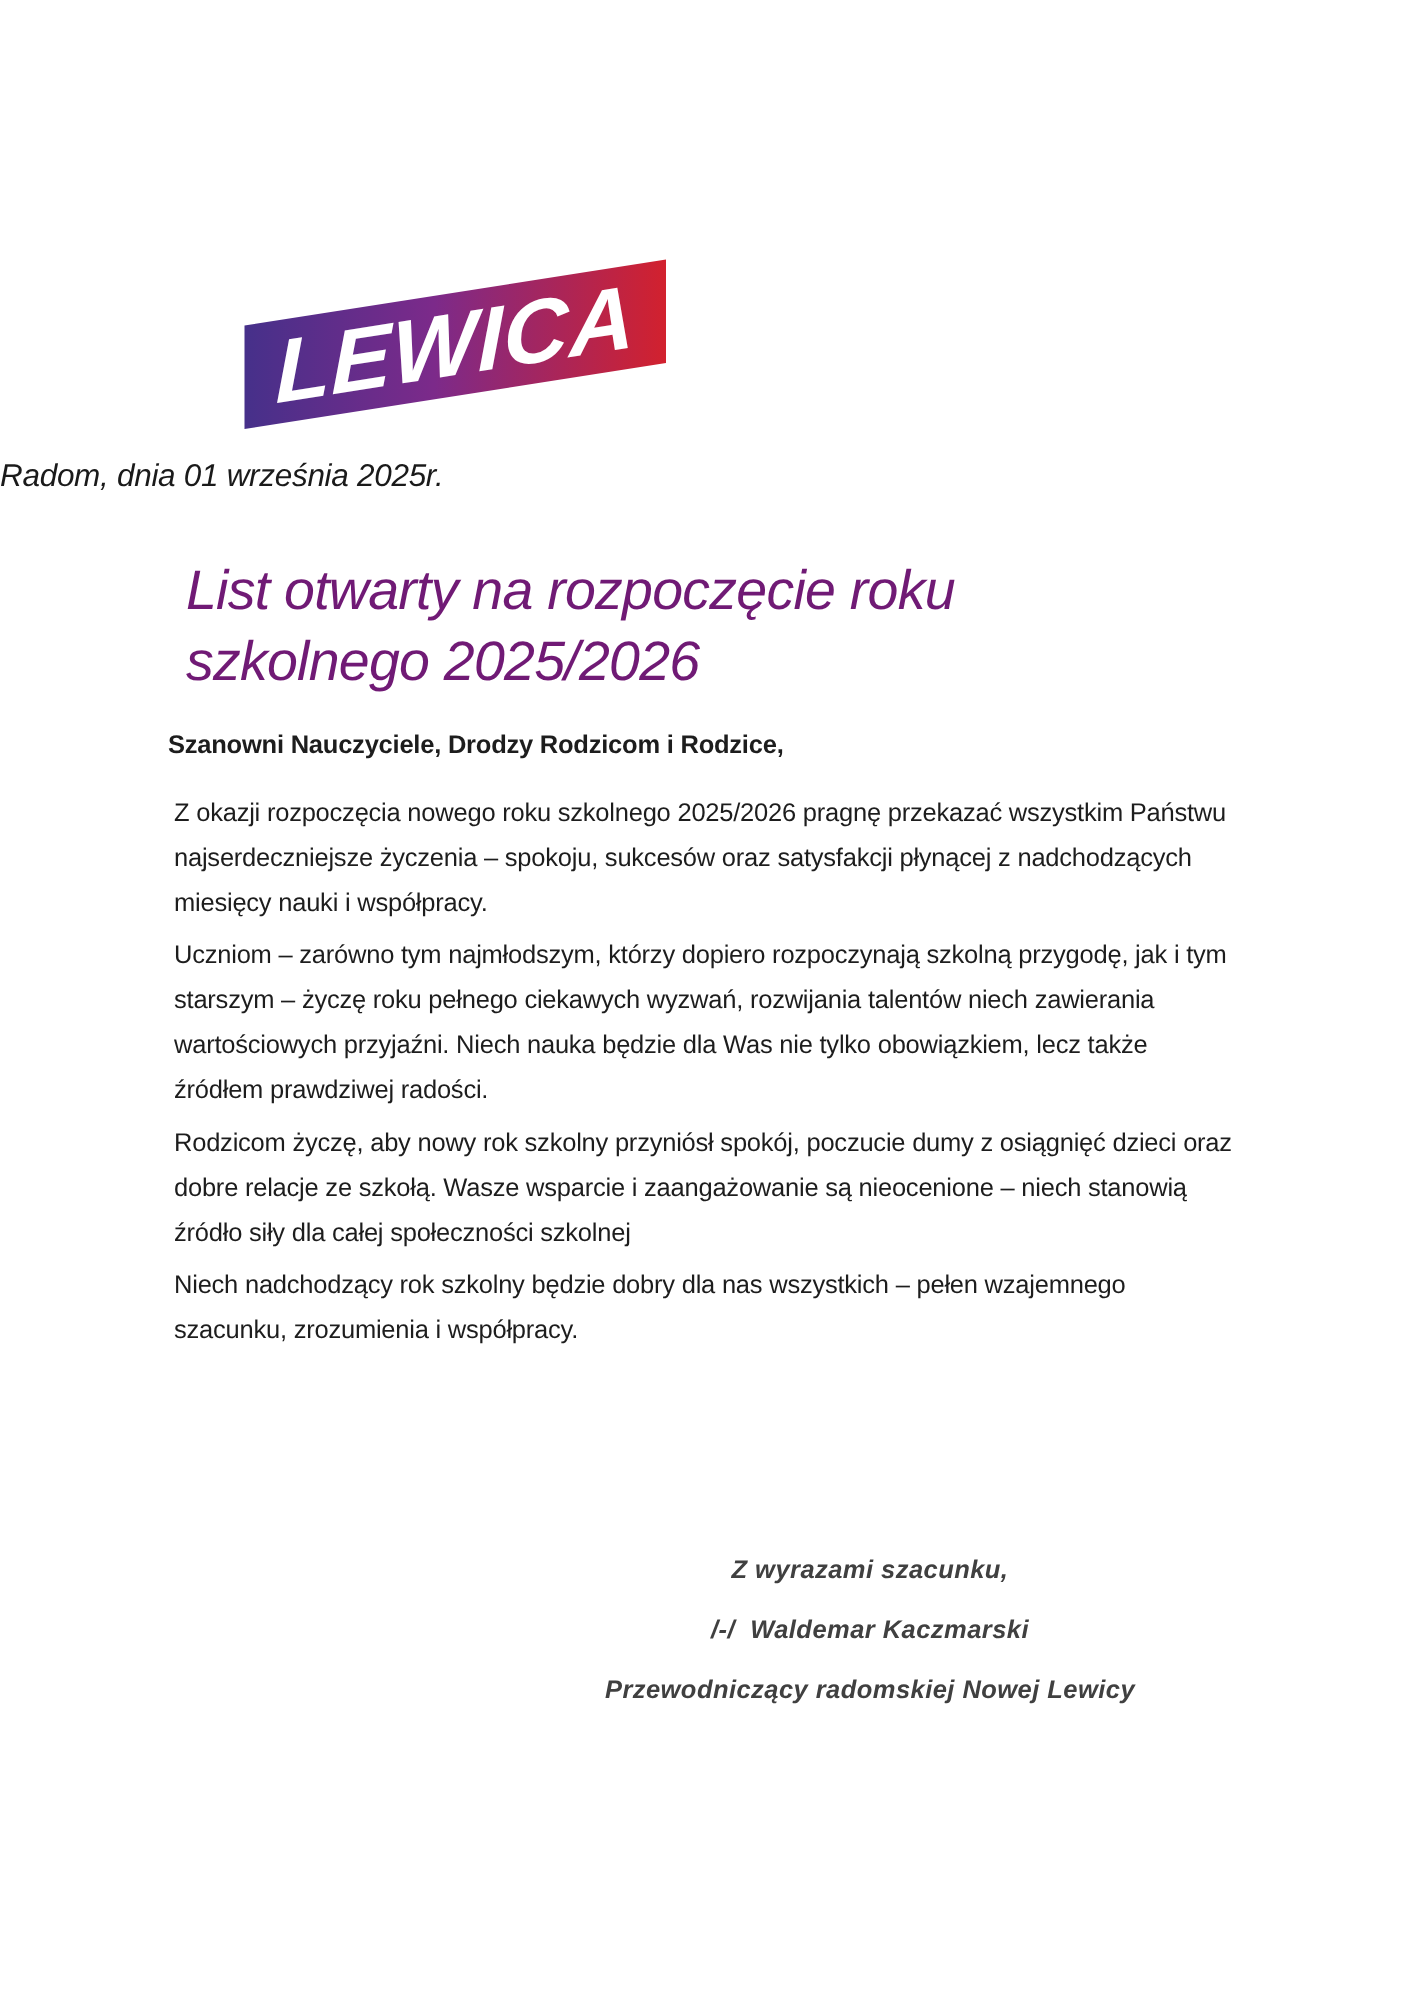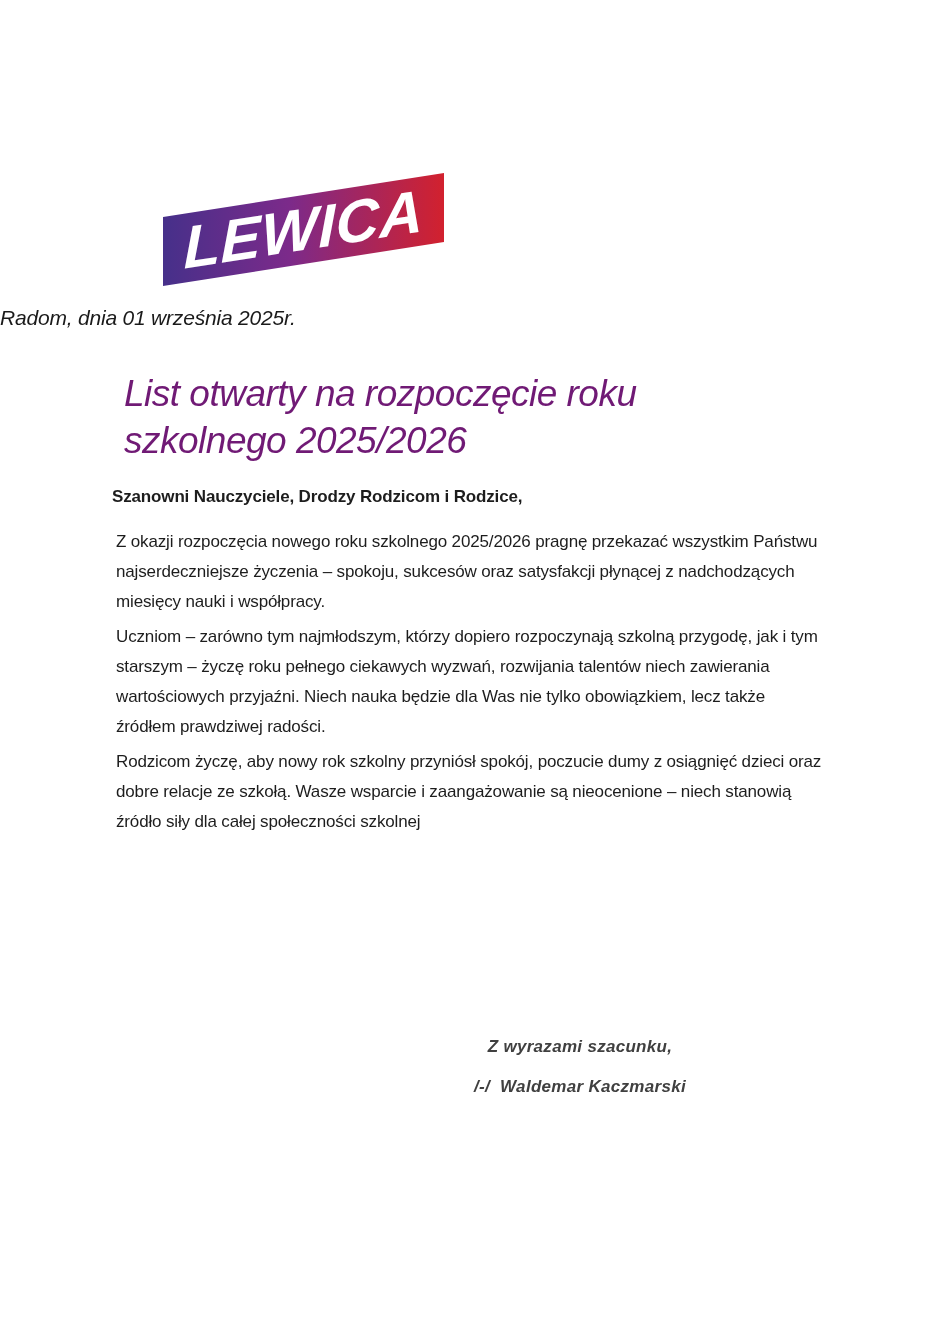--- a/index.html
+++ b/index.html
@@ -90,20 +90,23 @@
 
     <p class="para">Uczniom – zarówno tym najmłodszym, którzy dopiero rozpoczynają szkolną przygodę, jak i tym
 starszym – życzę roku pełnego ciekawych wyzwań, rozwijania talentów niech zawierania
 wartościowych przyjaźni. Niech nauka będzie dla Was nie tylko obowiązkiem, lecz także
 źródłem prawdziwej radości.</p>
 
     <p class="para">Rodzicom życzę, aby nowy rok szkolny przyniósł spokój, poczucie dumy z osiągnięć dzieci oraz
 dobre relacje ze szkołą. Wasze wsparcie i zaangażowanie są nieocenione – niech stanowią
 źródło siły dla całej społeczności szkolnej</p>
 
+    <p class="para">Niech nadchodzący rok szkolny będzie dobry dla nas wszystkich – pełen wzajemnego
+szacunku, zrozumienia i współpracy.</p>
   </div>
 
   <div class="signature">
     <div class="sig-line">Z wyrazami szacunku,</div>
     <div class="sig-line">/-/  Waldemar Kaczmarski</div>
+    <div class="sig-line">Przewodniczący radomskiej Nowej Lewicy</div>
   </div>
 
 </div>
 
 </body></html>

